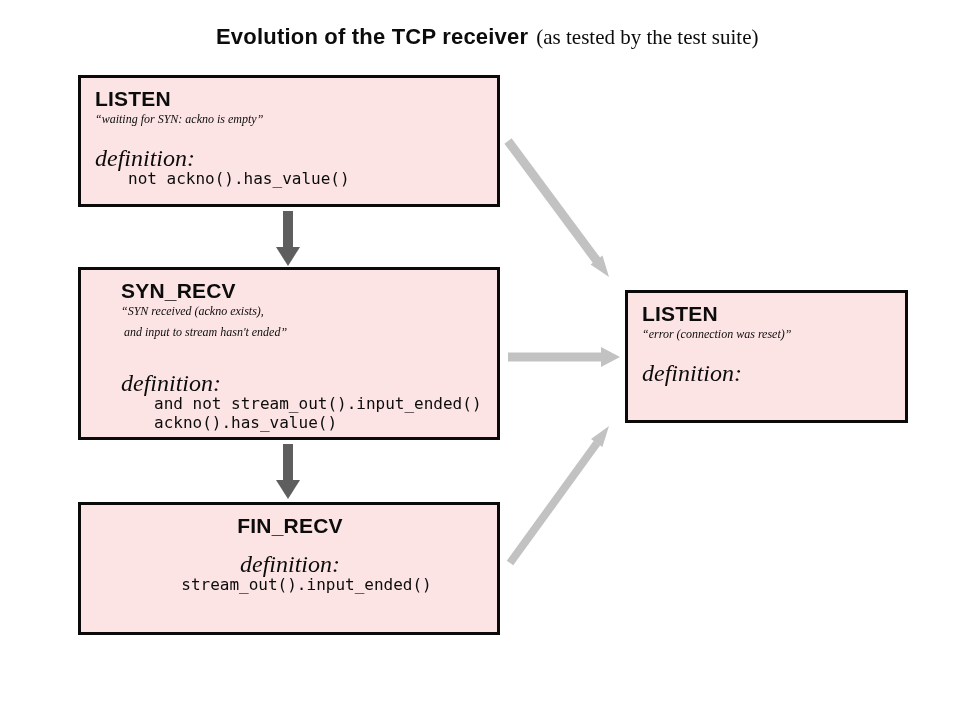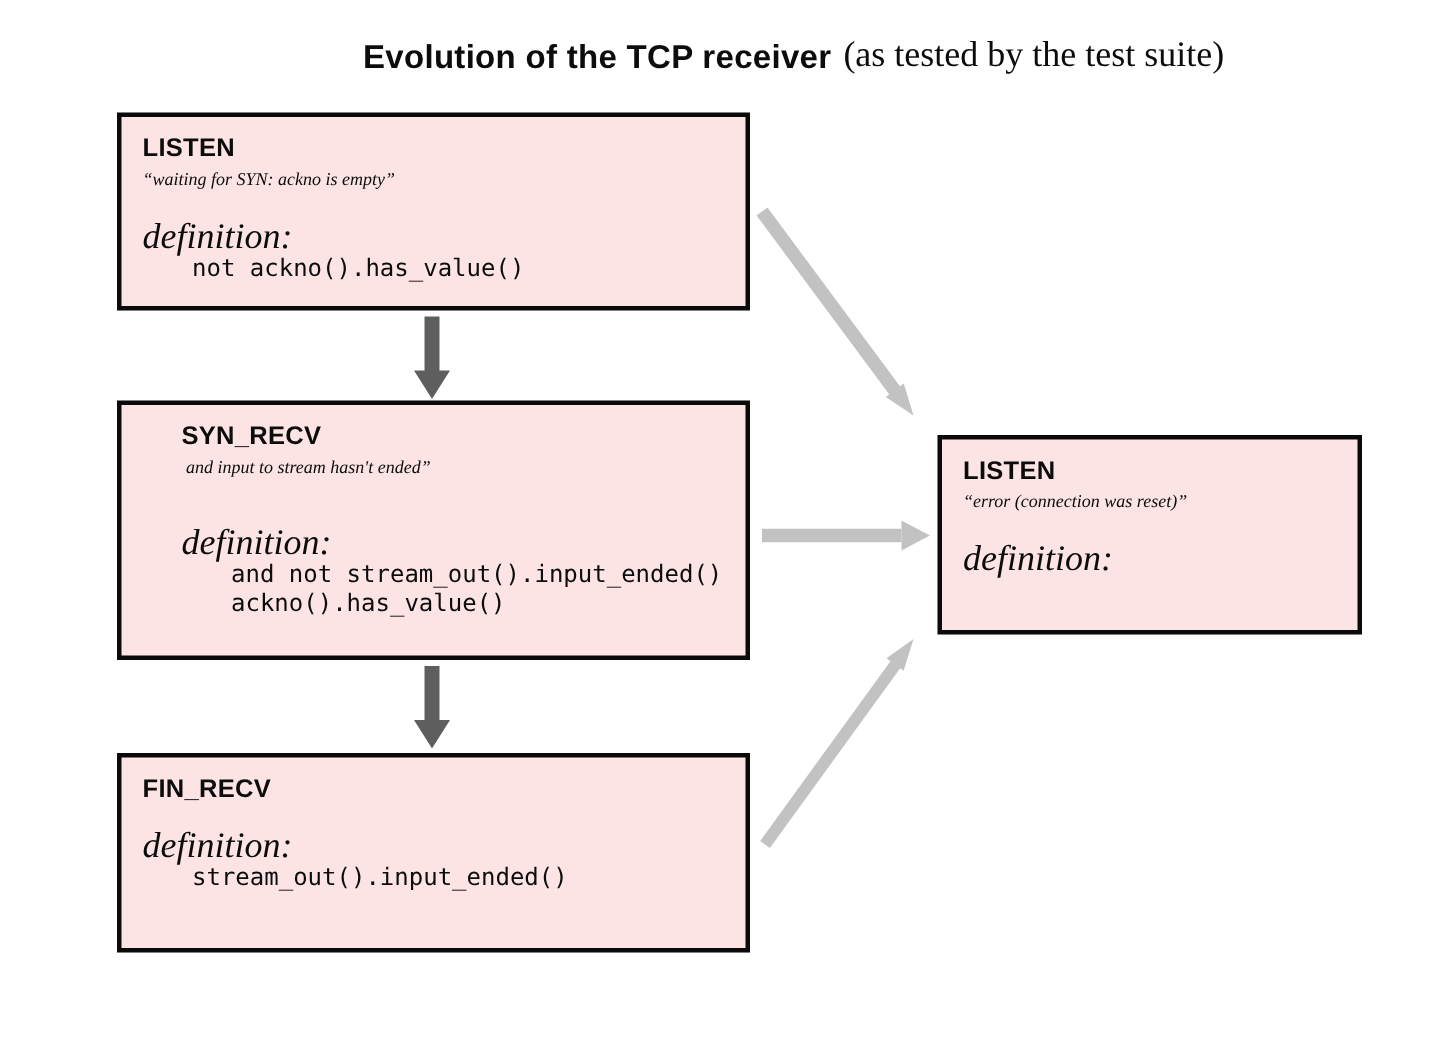--- a/index.html
+++ b/index.html
@@ -7,37 +7,37 @@
   .canvas {
     position: relative;
     width: 962px;
     height: 708px;
     background: #ffffff;
     overflow: hidden;
     font-family: "Liberation Sans", sans-serif;
   }
   .title {
     position: absolute;
-    left: 242px;
+    left: 216px;
     top: 24px;
     display: flex;
     align-items: center;
     gap: 8px;
     white-space: nowrap;
   }
   .title-bold {
     font-family: "Liberation Sans", sans-serif;
     font-weight: 800;
     font-size: 22px;
     letter-spacing: 0.2px;
     color: #0c0c0c;
   }
   .title-sub {
     font-family: "Liberation Serif", serif;
-    font-size: 24px;
+    font-size: 21px;
     color: #0c0c0c;
   }
   .arrows {
     position: absolute;
     left: 0; top: 0;
     width: 962px; height: 708px;
   }
   .shaft-dark  { stroke: var(--arrow-dark);  stroke-width: 10px; }
   .head-dark   { fill:   var(--arrow-dark);  }
   .shaft-light { stroke: var(--arrow-light); stroke-width: 9px;  }
@@ -46,21 +46,21 @@
   .state-box {
     position: absolute;
     background: var(--box-bg);
     border: 3px solid var(--box-border);
     padding: 11px 12px 0 14px;
     color: #0c0c0c;
   }
   .state-name {
     font-family: "Liberation Sans", sans-serif;
     font-weight: 800;
-    font-size: 17px;
+    font-size: 21px;
     line-height: 20px;
     letter-spacing: 0.2px;
   }
   .state-quote {
     font-family: "Liberation Serif", serif;
     font-style: italic;
     font-size: 12px;
     line-height: 21px;
     white-space: pre;
   }
@@ -110,27 +110,28 @@
 
   <div class="state-box" id="box-listen" style="left:78px; top:75px; width:422px; height:132px;">
     <div class="state-name">LISTEN</div>
     <div class="state-quote">“waiting for SYN: ackno is empty”</div>
     <div class="state-def-label">definition:</div>
     <div class="state-code">not ackno().has_value()</div>
   </div>
 
   <div class="state-box" id="box-syn-recv" style="left:78px; top:267px; width:422px; height:173px;padding-left:40px;">
     <div class="state-name">SYN_RECV</div>
+    <div class="state-quote">“SYN received (ackno exists),</div>
     <div class="state-quote"> and input to stream hasn't ended”</div>
     <div class="state-def-label">definition:</div>
     <div class="state-code">and not stream_out().input_ended()</div>
     <div class="state-code">ackno().has_value()</div>
   </div>
 
-  <div class="state-box" id="box-fin-recv" style="left:78px; top:502px; width:422px; height:133px;">
+  <div class="state-box" id="box-fin-recv" style="left:78px; top:502px; width:422px; height:133px;text-align:center;">
     <div class="state-name">FIN_RECV</div>
     <div class="state-def-label">definition:</div>
     <div class="state-code">stream_out().input_ended()</div>
   </div>
 
   <div class="state-box" id="box-error" style="left:625px; top:290px; width:283px; height:133px;">
     <div class="state-name">LISTEN</div>
     <div class="state-quote">“error (connection was reset)”</div>
     <div class="state-def-label">definition:</div>
   </div>

